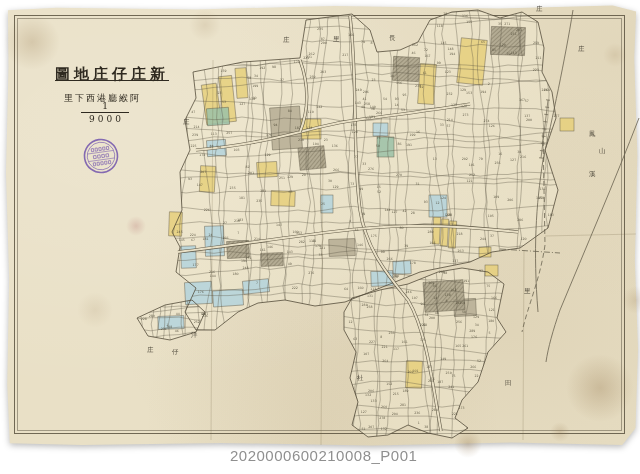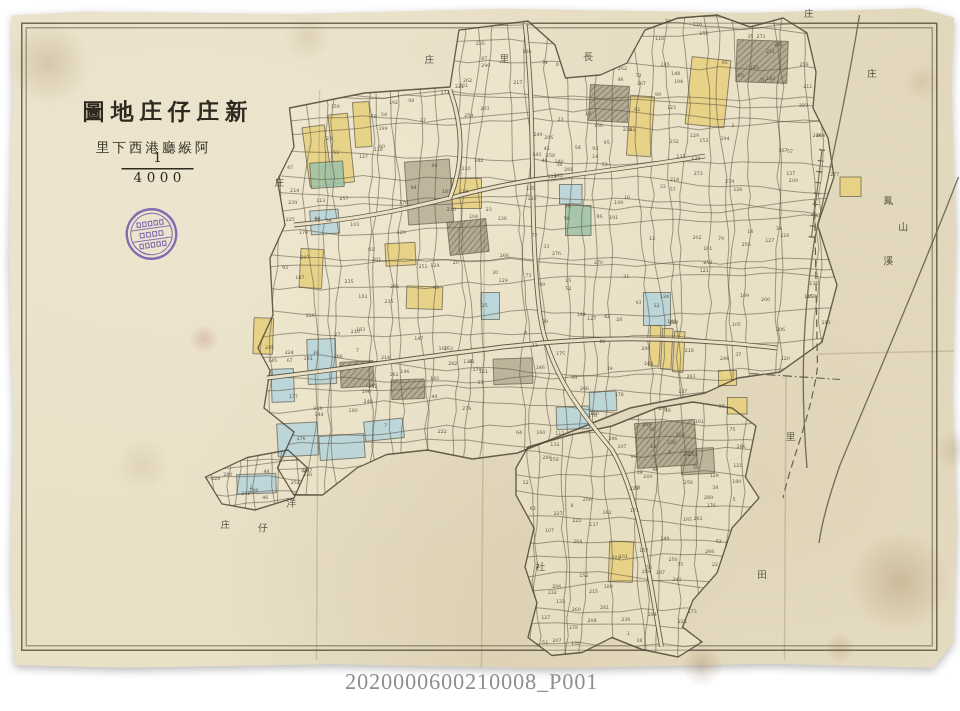--- a/index.html
+++ b/index.html
@@ -8,43 +8,43 @@
   .paper-wrap{position:absolute;inset:0;filter:drop-shadow(0 2px 3px rgba(0,0,0,.28));}
   .paper{position:absolute;left:6px;top:5px;width:632px;height:441px;background:#e9e0c6;
     background-image:
       radial-gradient(ellipse at 18% 28%, rgba(255,255,255,.15), transparent 60%),
       radial-gradient(ellipse at 78% 72%, rgba(139,110,61,.10), transparent 55%),
       radial-gradient(ellipse at 50% 97%, rgba(139,110,61,.09), transparent 40%),
       radial-gradient(ellipse at 97% 10%, rgba(139,110,61,.08), transparent 45%);
     clip-path:polygon(0.3% 1.2%,8% 0.6%,30% 1%,52% 0.2%,78% 0.8%,96% 0.1%,99.7% 1.5%,99.4% 12%,99.9% 34%,99.5% 58%,100% 78%,99.6% 96%,97.5% 99.8%,80% 99.2%,58% 99.9%,34% 99.3%,12% 99.8%,0.6% 99.4%,0.2% 86%,0.5% 62%,0% 38%,0.4% 14%);}
   .frame-outer{position:absolute;left:8px;top:10px;right:13px;bottom:12px;border:1px solid rgba(90,82,64,.85);}
   .frame-inner{position:absolute;left:11px;top:13px;right:16px;bottom:15px;border:1px solid rgba(90,82,64,.5);}
-  .map-title{position:absolute;left:49px;top:60px;font-size:15px;font-weight:bold;letter-spacing:4px;color:#2f2a20;white-space:nowrap;}
+  .map-title{position:absolute;left:49px;top:60px;font-size:15px;font-weight:bold;letter-spacing:4px;color:#2f2a20;white-space:nowrap;text-decoration:underline;}
   .map-subtitle{position:absolute;left:58px;top:87px;font-size:9px;letter-spacing:2px;color:#2f2a20;white-space:nowrap;}
   .scale{position:absolute;left:70px;top:96px;width:58px;text-align:center;color:#2f2a20;}
   .scale-num{font-size:9px;line-height:10px;}
   .scale-bar{height:1px;background:#2f2a20;margin:1px 5px;}
   .scale-den{font-size:9px;letter-spacing:3px;line-height:10px;padding-left:3px;}
-  .caption{position:absolute;left:230px;top:447px;font-family:Liberation Serif, serif;font-size:15px;letter-spacing:.5px;color:#8f8f8f;}
+  .caption{position:absolute;left:230px;top:447px;font-family:Liberation Sans, sans-serif;font-size:15px;letter-spacing:.5px;color:#8f8f8f;}
   #map-svg{position:absolute;left:0;top:0;pointer-events:none;}
 </style>
 </head>
 <body>
 
 <div class="stage">
   <div class="paper-wrap">
     <div class="paper">
       <div class="frame-outer"></div>
       <div class="frame-inner"></div>
       <div class="map-title">圖地庄仔庄新</div>
       <div class="map-subtitle">里下西港廳緱阿</div>
       <div class="scale">
         <div class="scale-num">1</div>
         <div class="scale-bar"></div>
-        <div class="scale-den">4000</div>
+        <div class="scale-den">9000</div>
       </div>
     </div>
   </div>
   <svg id="map-svg" width="640" height="474" viewBox="0 0 640 474">
       <defs>
         <pattern id="hatchp" patternUnits="userSpaceOnUse" width="3" height="3" patternTransform="rotate(45)">
           <line x1="0" y1="0" x2="0" y2="3" stroke="#6e6650" stroke-width="1"></line>
         </pattern>
         <radialGradient id="sg">
           <stop offset="0%" stop-color="#8a6a3e" stop-opacity=".45"></stop>

